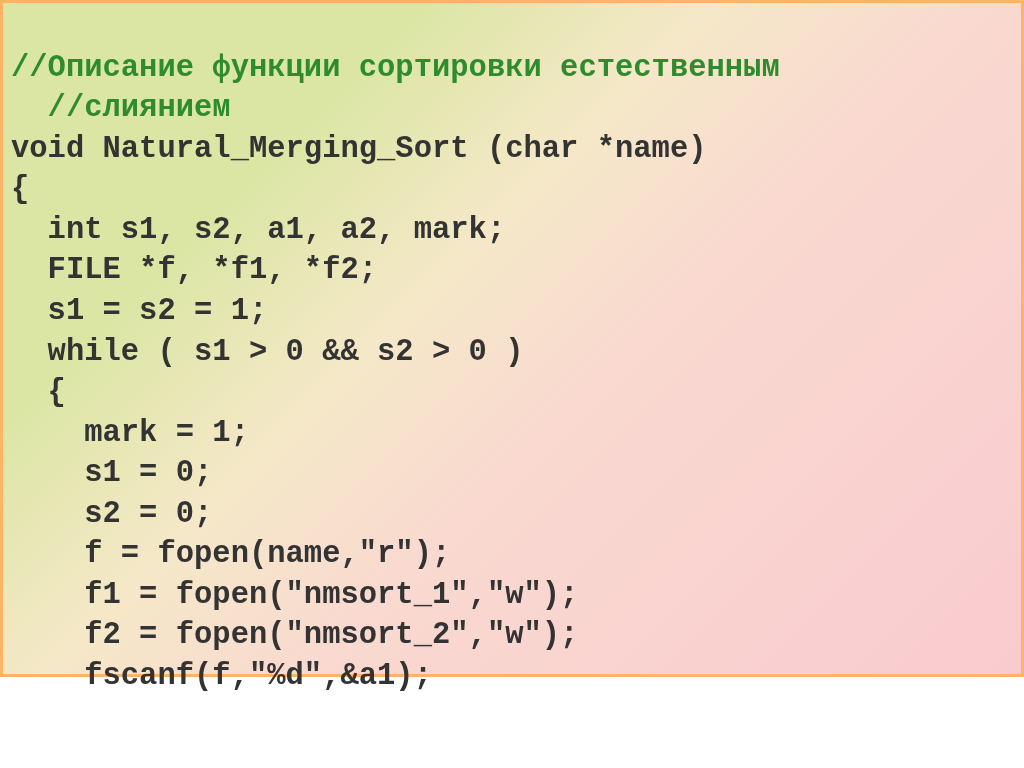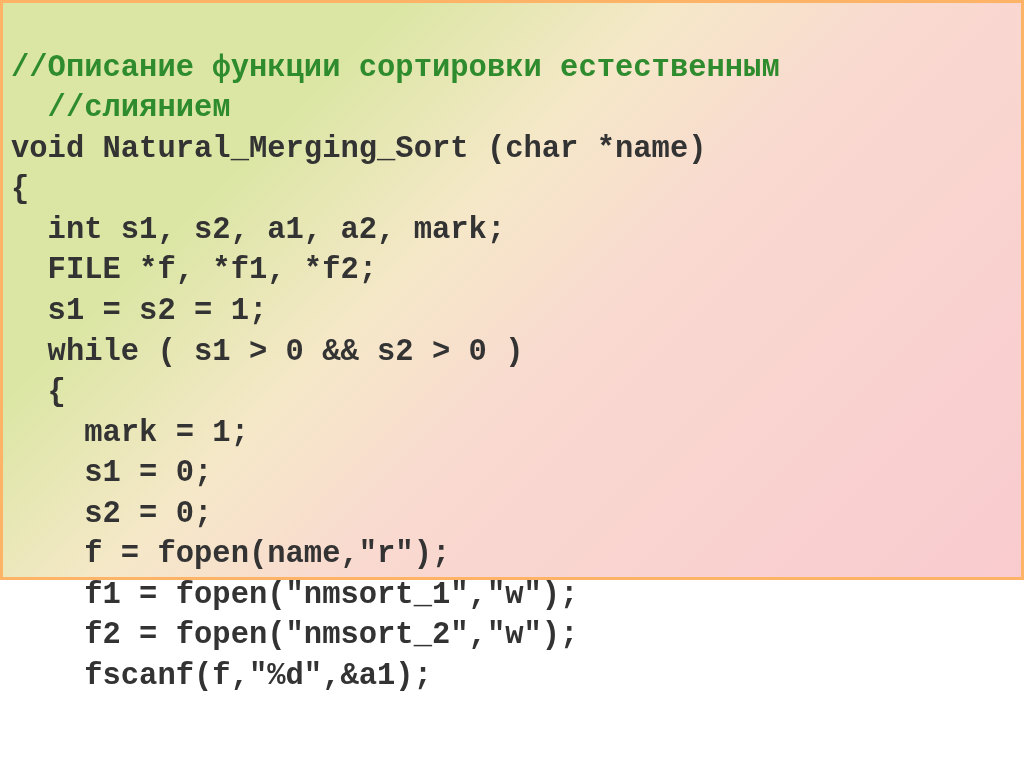--- a/index.html
+++ b/index.html
@@ -4,21 +4,21 @@
 <style>
   html, body {
     margin: 0;
     padding: 0;
     width: 1024px;
     height: 768px;
     overflow: hidden;
   }
   .slide {
     width: 1024px;
-    height: 580px;
+    height: 677px;
     box-sizing: border-box;
     border: 3px solid #ffb366;
     background: linear-gradient(135deg,
       #dbe6a4 0%,
       #dbe6a4 25%,
       #f5e8c8 42%,
       #f9d9d0 58%,
       #f9cbcf 100%);
     font-family: "Courier New", Courier, monospace;
     font-size: 30.5px;

